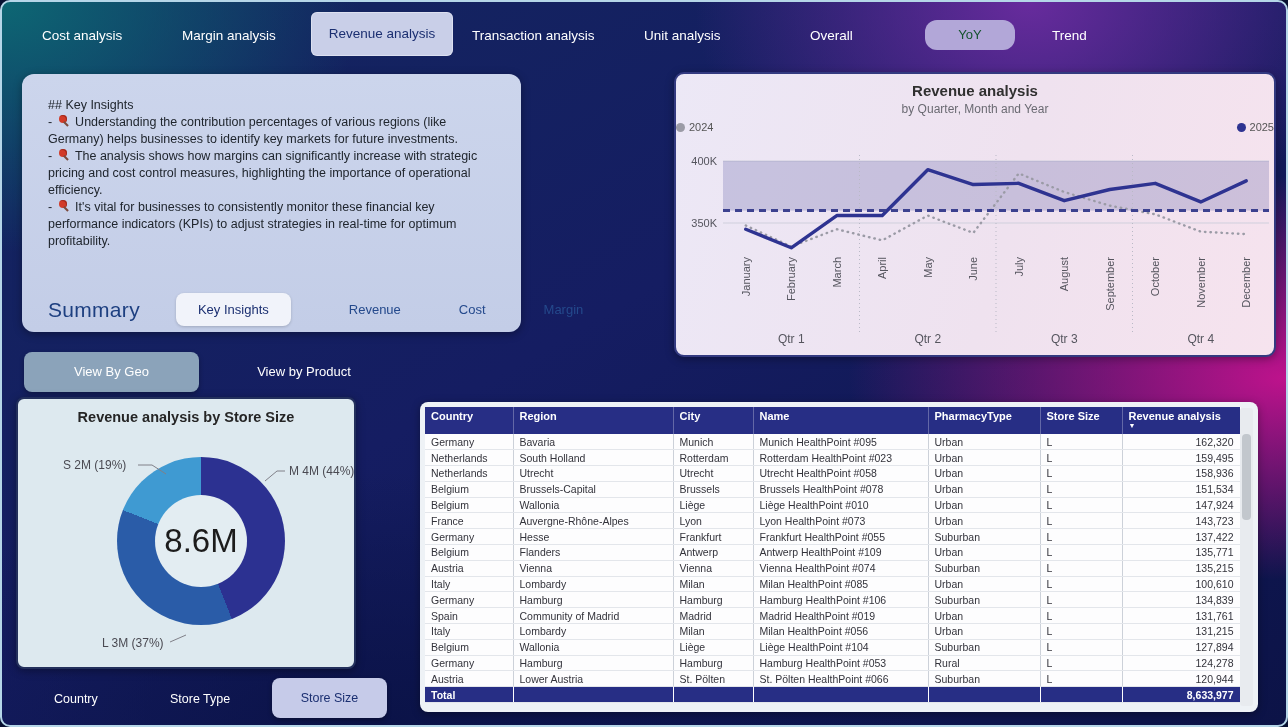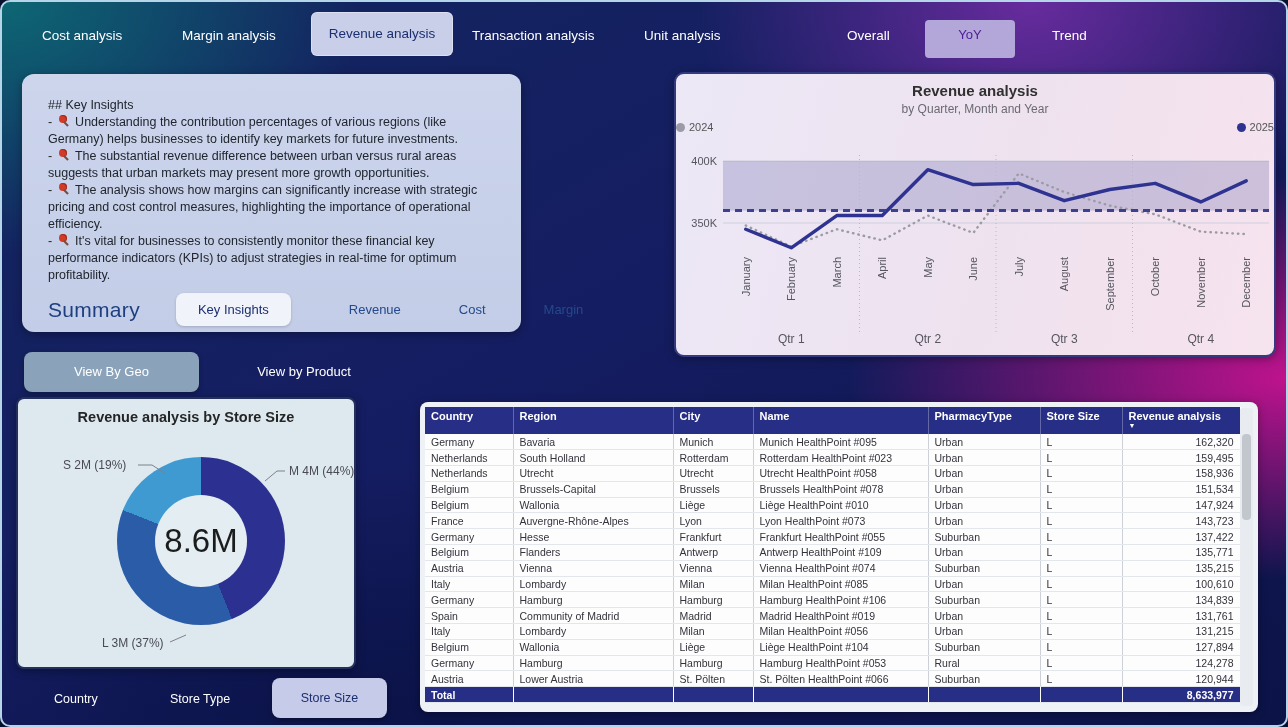--- a/index.html
+++ b/index.html
@@ -14,21 +14,21 @@
       radial-gradient(60% 50% at 30% 100%, rgba(10,18,70,.9), rgba(10,18,70,0) 70%),
       linear-gradient(150deg, #13265f 0%, #151d62 45%, #0c1347 100%);
   }
   .abs { position:absolute; }
   
   .nav-tab { color:#fff; font-size:13.5px; cursor:pointer; white-space:nowrap; }
   .nav-pill {
     background:#c9cfe8; color:#1b2f71; border-radius:6px; text-align:center;
     line-height:44px; height:44px; font-size:13.5px; box-shadow:0 0 0 1px rgba(255,255,255,.35) inset;
   }
-  .view-pill { background:#b2a7d8; color:#4c1d95; border-radius:4px; height:38px; line-height:30px; text-align:center; font-size:13px; }
+  .view-pill { background:#b2a7d8; color:#14532d; border-radius:12px; height:30px; line-height:30px; text-align:center; font-size:13px; }
   
   #insights-panel {
     left:20px; top:72px; width:499px; height:258px; border-radius:12px;
     background:linear-gradient(180deg,#ccd5ec 0%, #c3cde7 100%);
     box-shadow:0 2px 8px rgba(0,0,0,.35);
     padding:24px 26px 0 26px; color:#20262e;
   }
   .insight-heading { font-size:12.5px; margin-bottom:2px; }
   .insight-line { font-size:12.5px; line-height:17px; }
   .pin { display:inline-block; position:relative; width:12px; height:12px; vertical-align:-1px; margin:0 2px; }
@@ -89,29 +89,28 @@
 </head>
 <body>
 
 <div id="app">
 
   <div class="abs nav-tab" style="left:40px; top:26px;">Cost analysis</div>
   <div class="abs nav-tab" style="left:180px; top:26px;">Margin analysis</div>
   <div class="abs nav-pill" style="left:309px; top:10px; width:142px;">Revenue analysis</div>
   <div class="abs nav-tab" style="left:470px; top:26px;">Transaction analysis</div>
   <div class="abs nav-tab" style="left:642px; top:26px;">Unit analysis</div>
-  <div class="abs nav-tab" style="left:845px; top:26px;">Overall</div>
+  <div class="abs nav-tab" style="left:808px; top:26px;">Overall</div>
   <div class="abs view-pill" style="left:923px; top:18px; width:90px;">YoY</div>
   <div class="abs nav-tab" style="left:1050px; top:26px;">Trend</div>
 
   <div class="abs" id="insights-panel">
     <div class="insight-heading">## Key Insights</div>
     <div id="insights-text">
         <div class="insight-line"><span>- </span><span class="pin"></span><span> Understanding the contribution percentages of various regions (like Germany) helps businesses to identify key markets for future investments.</span></div>
-        <div class="insight-line"><span>- </span><span class="pin"></span><span> The substantial revenue difference between urban versus rural areas suggests that urban markets may present more growth opportunities.</span></div>
         <div class="insight-line"><span>- </span><span class="pin"></span><span> The analysis shows how margins can significantly increase with strategic pricing and cost control measures, highlighting the importance of operational efficiency.</span></div>
         <div class="insight-line"><span>- </span><span class="pin"></span><span> It's vital for businesses to consistently monitor these financial key performance indicators (KPIs) to adjust strategies in real-time for optimum profitability.</span></div>
       </div>
     <div id="summary-row">
       <span id="summary-title">Summary</span>
       <span class="sum-tab active">Key Insights</span>
       <span class="sum-tab">Revenue</span>
       <span class="sum-tab">Cost</span>
       <span class="sum-tab" style="margin-right:0;">Margin</span>
     </div>

